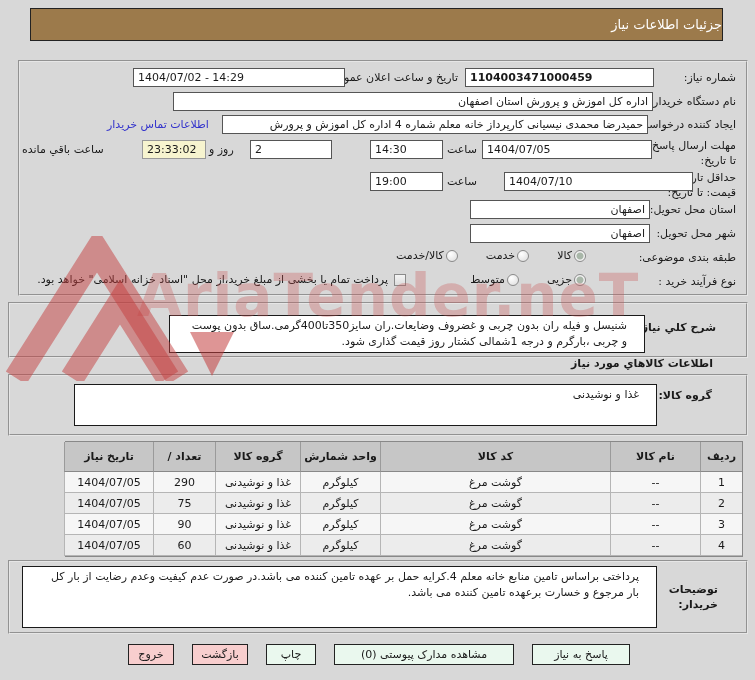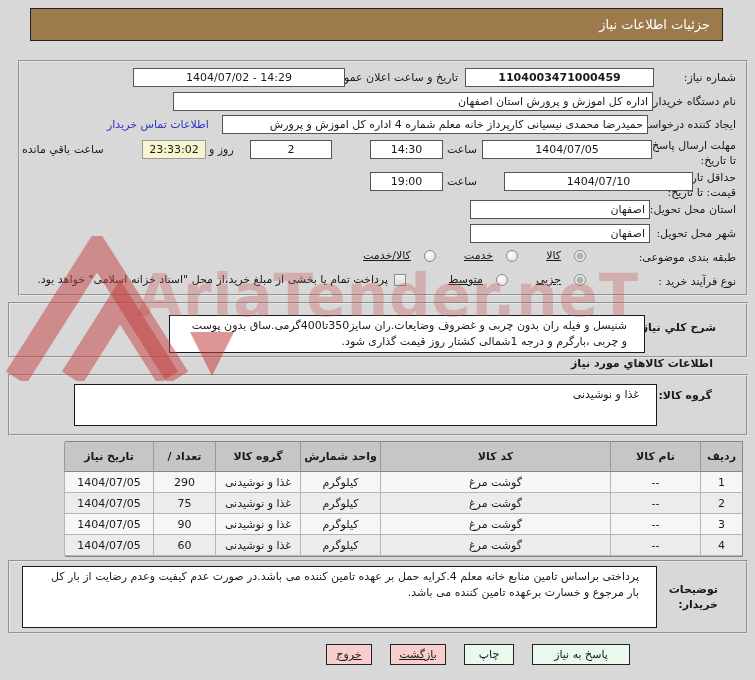--- a/index.html
+++ b/index.html
@@ -9,44 +9,44 @@
     background:#d8d8d8;
     font-family:"DejaVu Sans","Liberation Sans",sans-serif;
     font-size:11px;
     color:#1a1a1a;
     direction:rtl;
     overflow:hidden;
   }
   .title-bar {
     position:absolute; left:30px; top:8px; width:693px; height:33px;
     background:#9c7a4b; border:1px solid #222; color:#fff;
-    font-size:13px; line-height:31px; padding-left:12px; padding-right:12px;
+    font-size:13px; line-height:31px; padding-left:12px; 
     text-align:right; z-index:3;
   }
   .gb {
     position:absolute; border:2px groove #e6e6e6; z-index:0;
   }
   .gb1 { left:18px; top:60px;  width:730px; height:236px; }
   .gb2 { left:8px;  top:302px; width:740px; height:56px;  }
   .gb3 { left:8px;  top:374px; width:740px; height:62px;  }
   .gb4 { left:8px;  top:560px; width:740px; height:74px;  }
   .lbl { position:absolute; white-space:nowrap; z-index:2; }
   .lbl.wrap { white-space:normal; text-align:right; line-height:1.4; }
   .bold { font-weight:bold; }
   .box {
     position:absolute; height:19px; background:#fff; border:1px solid #555;
     line-height:17px; overflow:hidden; z-index:2; padding:0 4px;
   }
-  .box.center { text-align:center; }
+  .box.center { }
   .box.rtlpad { text-align:right; }
   .num { direction:ltr; unicode-bidi:embed; }
   .ybox { background:#f7f4cf; border:1px solid #999; }
   .link { color:#3333cc; cursor:pointer; }
   .radio-row { position:absolute; display:flex; gap:28px; align-items:center; z-index:2; }
-  .radio-item { display:flex; align-items:center; gap:13px;text-decoration:underline; }
+  .radio-item { display:flex; align-items:center; gap:2px; }
   .radio {
     width:12px; height:12px; border-radius:50%;
     border:1px solid #8a8a8a; background:radial-gradient(circle at 35% 30%, #ffffff, #dcdcdc);
     display:inline-block;
   }
   .radio.sel { background:radial-gradient(circle, #a9b7a9 0 3px, #f2f2f2 4px); }
   .chk {
     width:12px; height:12px; border:1px solid #8a8a8a;
     background:linear-gradient(#f4f4f4,#dddddd); display:inline-block;
   }
@@ -72,21 +72,21 @@
   .tbl .r-even { background:#f6f6f6; }
   .tbl .r-odd  { background:#ececec; }
   .btn-row {
     position:absolute; top:644px; right:125px; display:flex; gap:18px; z-index:3;
   }
   .btn {
     height:21px; border:1px solid #222; font-size:11px; line-height:19px;
     text-align:center; cursor:pointer; padding:0 6px;
   }
   .btn.green { background:#eaf8ee; }
-  .btn.pink  { background:#f8cece;text-decoration:underline; }
+  .btn.pink  { background:#f8cece; }
   .wm-text {
     position:absolute; left:95px; top:262px; width:660px; height:86px;
     font-size:58px; font-weight:bold; letter-spacing:1px;
     color:rgba(199,88,88,0.33); direction:ltr; text-align:left;
     z-index:1; white-space:nowrap; overflow:hidden;margin-left:42px;
   }
   .wm-logo { position:absolute; left:2px; top:236px; z-index:1; }
 </style>
 </head>
 <body>
@@ -225,16 +225,17 @@
 <div class="gb gb4">
   <div class="lbl bold wrap" style="right:28px; top:20px; width:62px;">
     <div>توضیحات</div>
     <div>خریدار:</div>
   </div>
   <div class="ta" style="left:12px; top:4px; width:635px; height:62px;">پرداختی براساس تامین منابع خانه معلم 4.کرایه حمل بر عهده تامین کننده می باشد.در صورت عدم کیفیت وعدم رضایت از بار کل بار مرجوع و خسارت برعهده تامین کننده می باشد.</div>
 </div>
 
 <div class="btn-row">
   <div class="btn green" style="width:98px;">پاسخ به نیاز</div>
+  <div class="btn green" style="width:180px;">مشاهده مدارک پیوستی (0)</div>
   <div class="btn green" style="width:50px;">چاپ</div>
   <div class="btn pink" style="width:56px;">بازگشت</div>
   <div class="btn pink" style="width:46px;">خروج</div>
 </div>
 
 </body></html>

